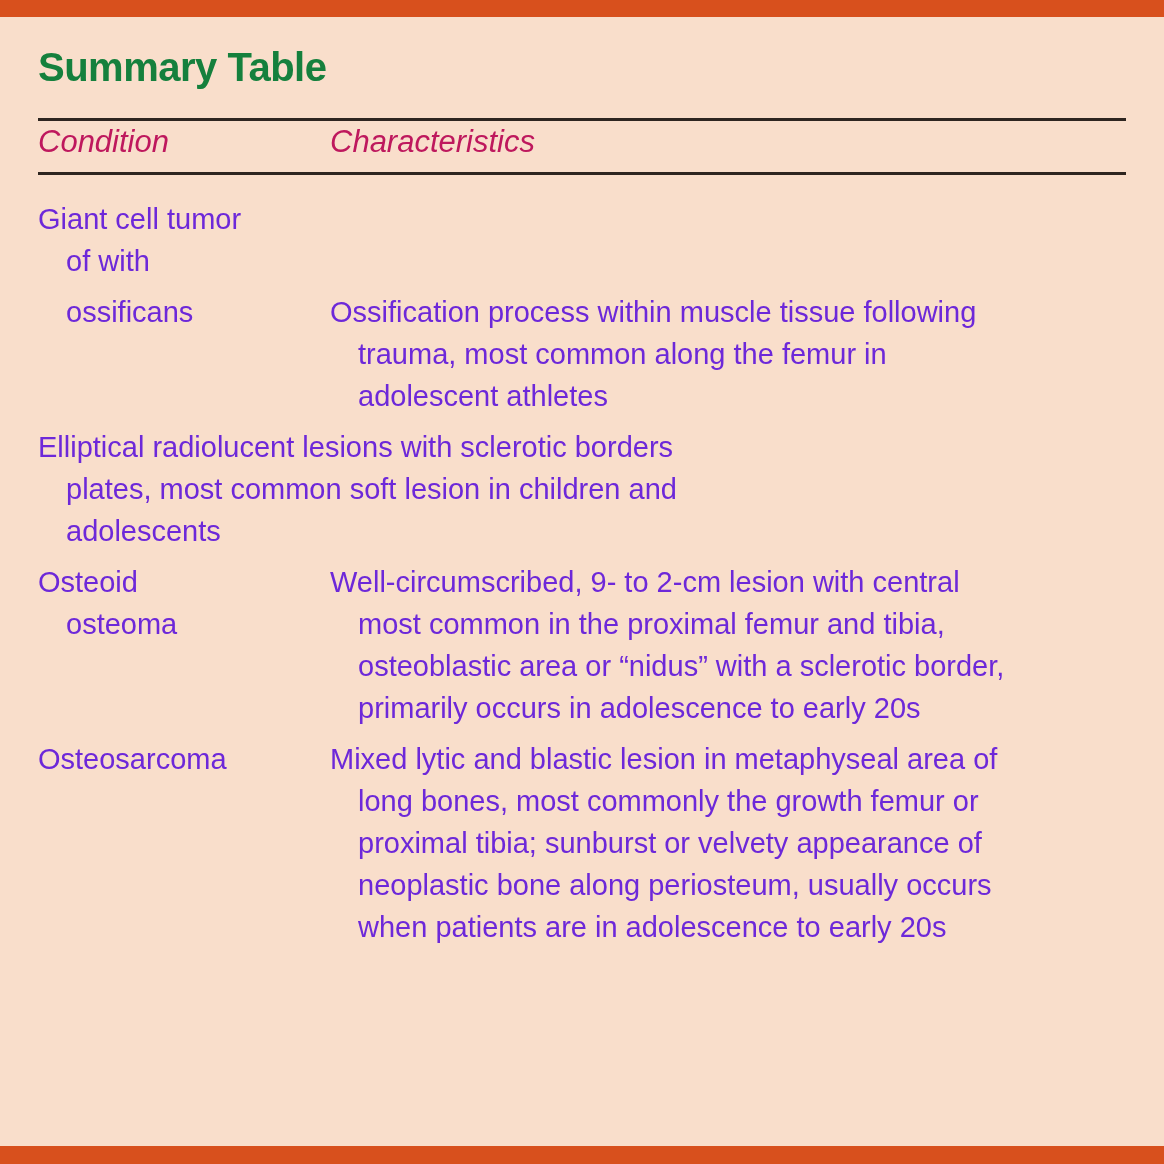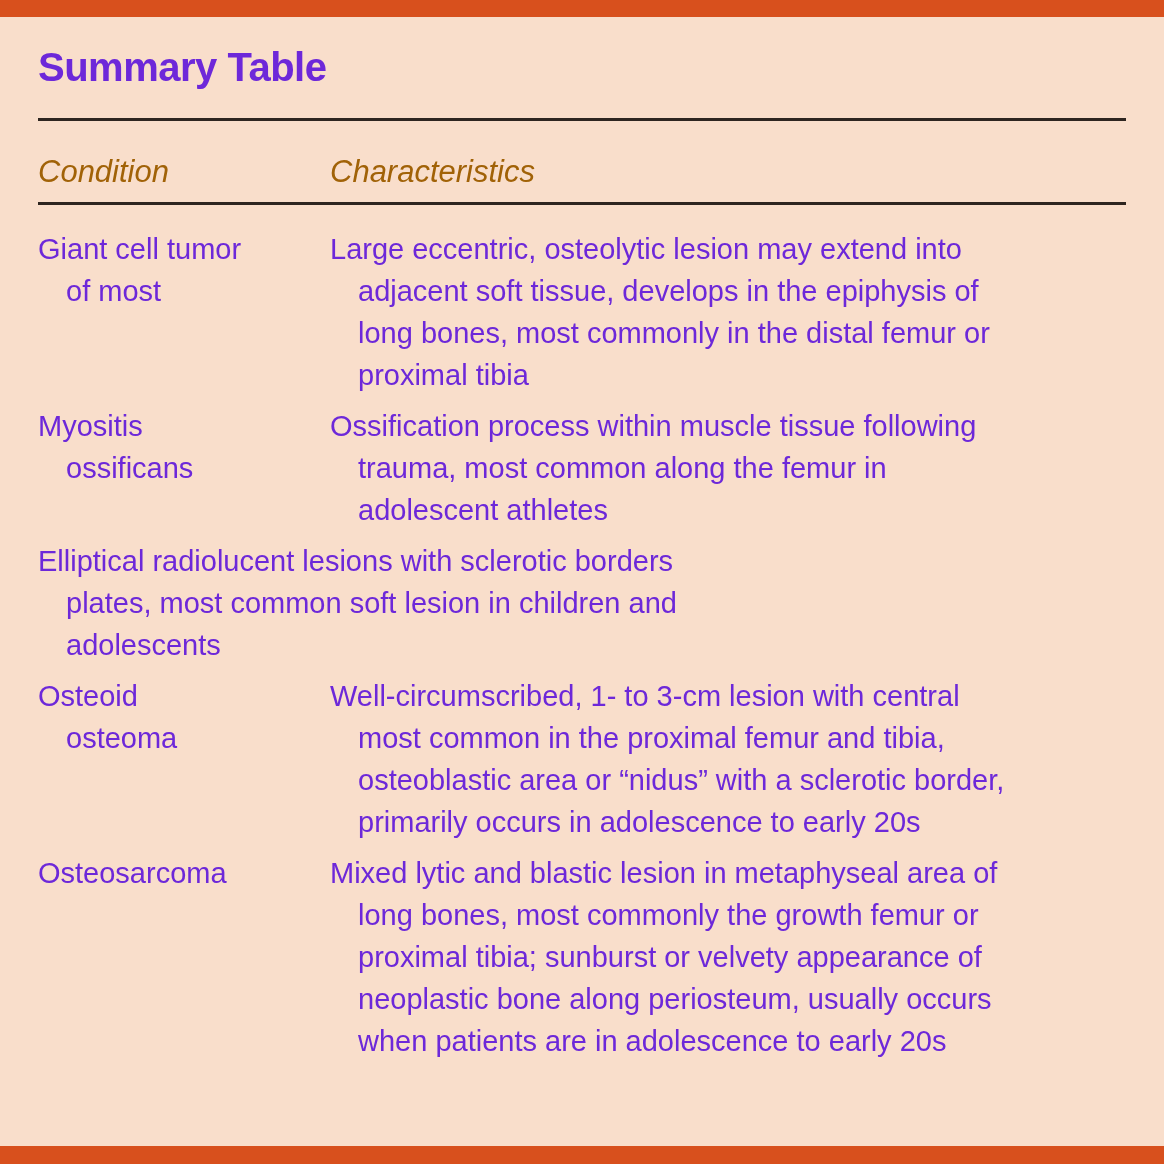--- a/index.html
+++ b/index.html
@@ -23,37 +23,36 @@
     position: absolute;
     top: 17px;
     left: 38px;
     right: 38px;
   }
   .title {
     margin-top: 27px;
     font-size: 40px;
     line-height: 46px;
     font-weight: bold;
-    color: #6d28d9;
+    color: #15803d;
     letter-spacing: -0.5px;
   }
   .rule {
     height: 3px;
     background: #2E2520;
   }
   .rule-1 { margin-top: 28px; }
   .rule-2 { margin-top: 9px; }
   .head-row {
     display: grid;
     grid-template-columns: 292px 1fr;
-    margin-top: 30px;
     font-style: italic;
     font-size: 31px;
     line-height: 42px;
-    color: #a16207;
+    color: #be185d;
   }
   .rows { margin-top: 23px; }
   .row {
     display: grid;
     grid-template-columns: 292px 1fr;
     margin-bottom: 9px;
     font-size: 29px;
     line-height: 42px;
     color: #6d28d9;
   }
@@ -79,32 +78,25 @@
       <div class="head-cell">Condition</div>
       <div class="head-cell">Characteristics</div>
     </div>
 
     <div class="rule rule-2"></div>
 
     <div class="rows">
         <div class="row">
           <div class="cell">
             <div class="line first">Giant cell tumor</div>
-            <div class="line">of most</div>
-          </div>
-          <div class="cell">
-            <div class="line first">Large eccentric, osteolytic lesion may extend into</div>
-            <div class="line">adjacent soft tissue, develops in the epiphysis of</div>
-            <div class="line">long bones, most commonly in the distal femur or</div>
-            <div class="line">proximal tibia</div>
+            <div class="line">of with</div>
           </div>
         </div>
         <div class="row">
           <div class="cell">
-            <div class="line first">Myositis</div>
             <div class="line">ossificans</div>
           </div>
           <div class="cell">
             <div class="line first">Ossification process within muscle tissue following</div>
             <div class="line">trauma, most common along the femur in</div>
             <div class="line">adolescent athletes</div>
           </div>
         </div>
         <div class="row">
           <div class="cell">
@@ -112,21 +104,21 @@
             <div class="line">plates, most common soft lesion in children and</div>
             <div class="line">adolescents</div>
           </div>
         </div>
         <div class="row">
           <div class="cell">
             <div class="line first">Osteoid</div>
             <div class="line">osteoma</div>
           </div>
           <div class="cell">
-            <div class="line first">Well-circumscribed, 1- to 3-cm lesion with central</div>
+            <div class="line first">Well-circumscribed, 9- to 2-cm lesion with central</div>
             <div class="line">most common in the proximal femur and tibia,</div>
             <div class="line">osteoblastic area or “nidus” with a sclerotic border,</div>
             <div class="line">primarily occurs in adolescence to early 20s</div>
           </div>
         </div>
         <div class="row">
           <div class="cell">
             <div class="line first">Osteosarcoma</div>
           </div>
           <div class="cell">

